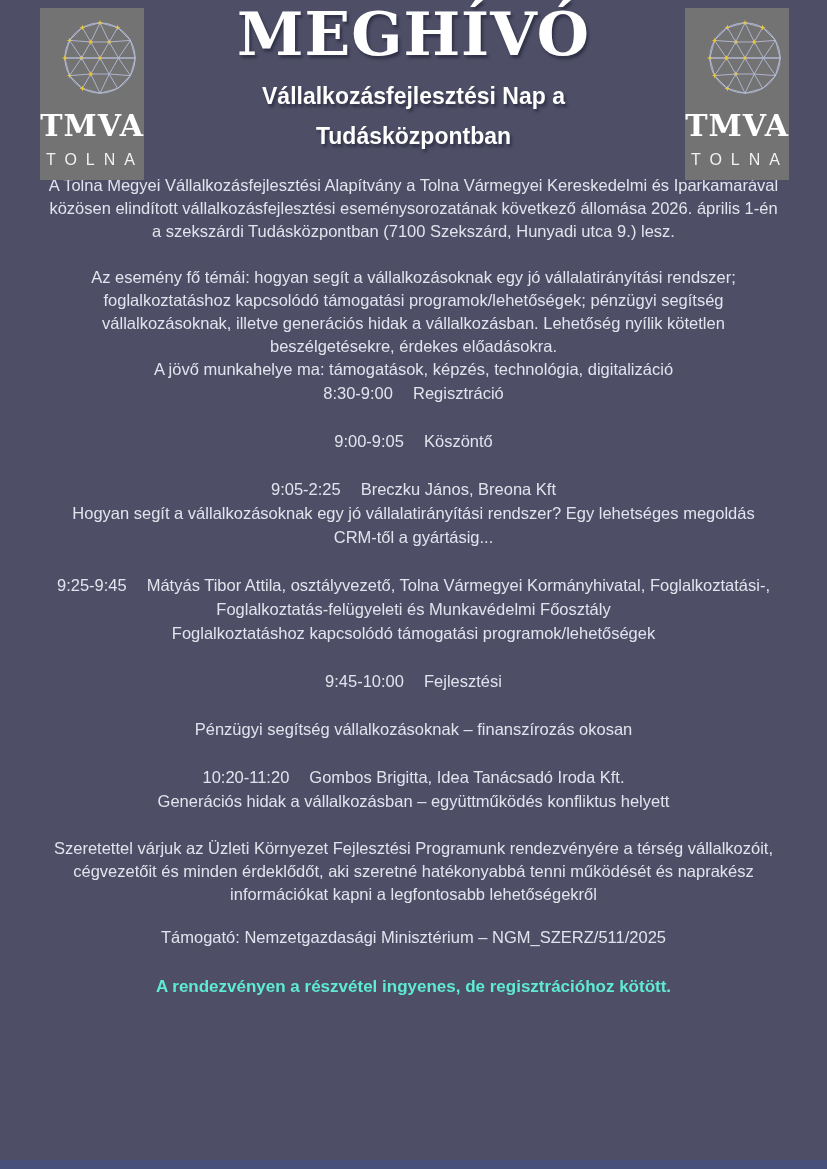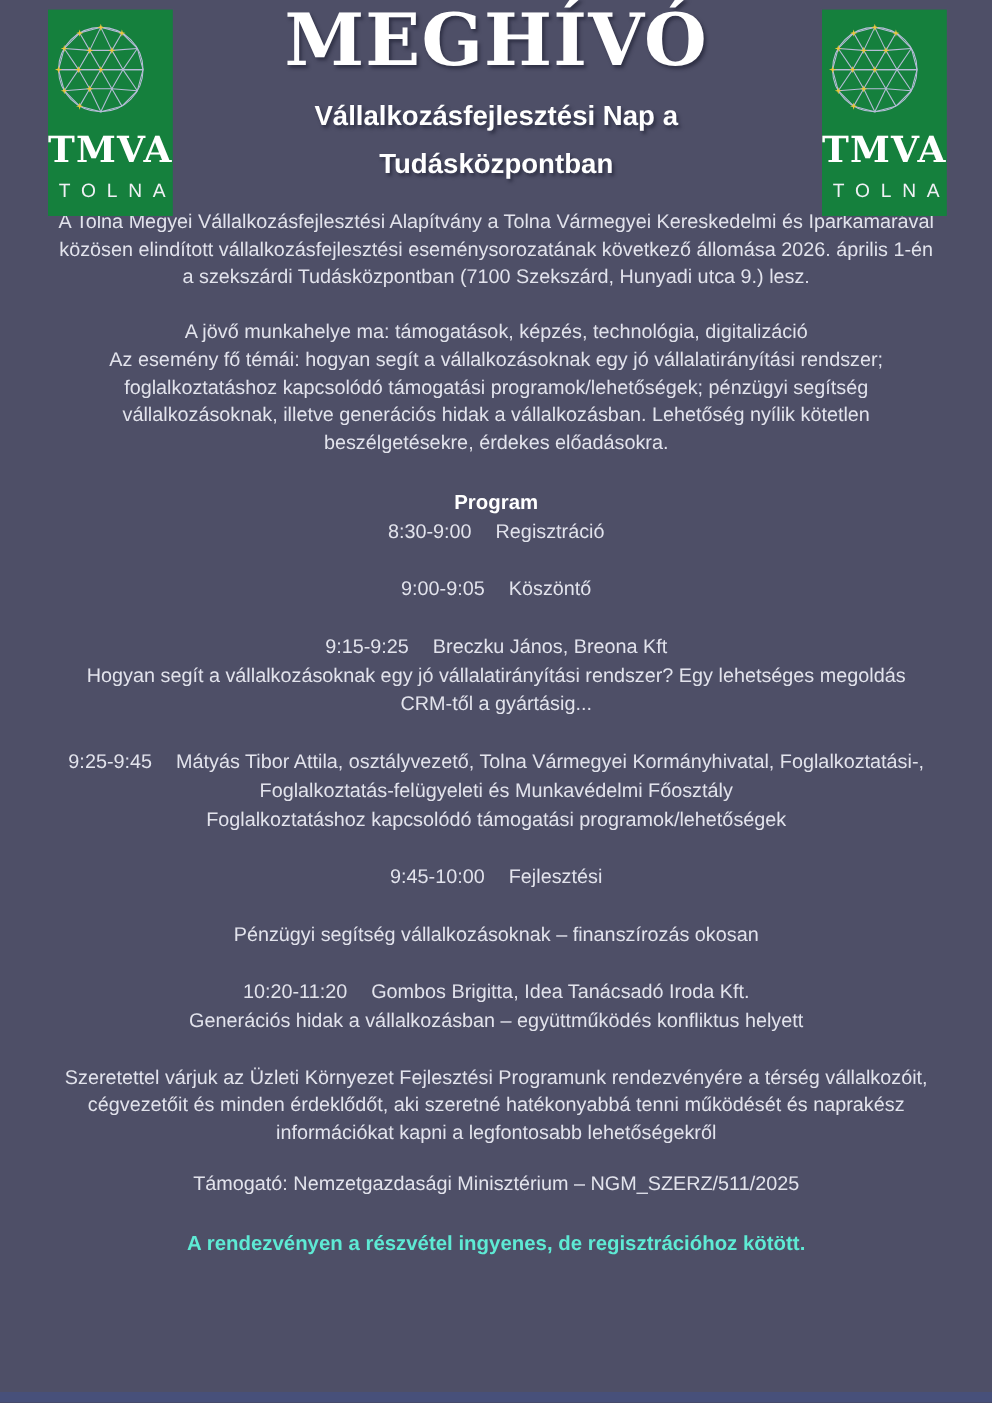--- a/index.html
+++ b/index.html
@@ -10,22 +10,22 @@
     margin:0 auto;
     background:#4e4f67;
     font-family:"Liberation Sans", sans-serif;
     color:#e2e3ec;
     overflow:hidden;
   }
   
   .logo-tile {
     position:absolute; top:8px;
     width:104px; height:172px;
-    background:#15803d;
-    display:flex; flex-direction:column; align-items:flex-start;
+    background:#737373;
+    display:flex; flex-direction:column; align-items:flex-end;
     padding-top:6px;
   }
   .logo-tile.left  { left:40px; }
   .logo-tile.right { right:38px; }
   .logo-sphere { width:88px; height:88px; }
   .logo-org {
     font-family:"DejaVu Serif", serif;
     font-weight:bold; font-size:30px; color:#ffffff;
     letter-spacing:1px; margin-top:8px; line-height:32px;
   }
@@ -178,35 +178,34 @@
 
   <div class="header">
     <div class="title">MEGHÍVÓ</div>
     <div class="subtitle">Vállalkozásfejlesztési Nap a Tudásközpontban</div>
   </div>
 
   <div class="content">
     <p class="intro-p">A Tolna Megyei Vállalkozásfejlesztési Alapítvány a Tolna Vármegyei Kereskedelmi és Iparkamarával közösen elindított vállalkozásfejlesztési eseménysorozatának következő állomása 2026. április 1-én a szekszárdi Tudásközpontban (7100 Szekszárd, Hunyadi utca 9.) lesz.</p>
 
     <div class="themes">
+      <p>Az esemény fő témái: hogyan segít a vállalkozásoknak egy jó vállalatirányítási rendszer; foglalkoztatáshoz kapcsolódó támogatási programok/lehetőségek; pénzügyi segítség vállalkozásoknak, illetve generációs hidak a vállalkozásban. Lehetőség nyílik kötetlen beszélgetésekre, érdekes előadásokra.</p>
       <p>A jövő munkahelye ma: támogatások, képzés, technológia, digitalizáció</p>
-      <p>Az esemény fő témái: hogyan segít a vállalkozásoknak egy jó vállalatirányítási rendszer; foglalkoztatáshoz kapcsolódó támogatási programok/lehetőségek; pénzügyi segítség vállalkozásoknak, illetve generációs hidak a vállalkozásban. Lehetőség nyílik kötetlen beszélgetésekre, érdekes előadásokra.</p>
     </div>
 
-    <p class="program-heading">Program</p>
 
     <div class="program-list">
       <div class="program-item">
         <span class="time">8:30-9:00</span><span>Regisztráció</span>
       </div>
       <div class="program-item">
         <span class="time">9:00-9:05</span><span>Köszöntő</span>
       </div>
       <div class="program-item">
-        <div><span class="time">9:15-9:25</span><span>Breczku János, Breona Kft</span></div>
+        <div><span class="time">9:05-2:25</span><span>Breczku János, Breona Kft</span></div>
         <div>Hogyan segít a vállalkozásoknak egy jó vállalatirányítási rendszer? Egy lehetséges megoldás CRM-től a gyártásig...</div>
       </div>
       <div class="program-item">
         <div><span class="time">9:25-9:45</span><span>Mátyás Tibor Attila, osztályvezető, Tolna Vármegyei Kormányhivatal, Foglalkoztatási-, Foglalkoztatás-felügyeleti és Munkavédelmi Főosztály</span></div>
         <div>Foglalkoztatáshoz kapcsolódó támogatási programok/lehetőségek</div>
       </div>
       <div class="program-item">
         <span class="time">9:45-10:00</span><span>Fejlesztési</span>
       </div>
       <div class="program-item">

